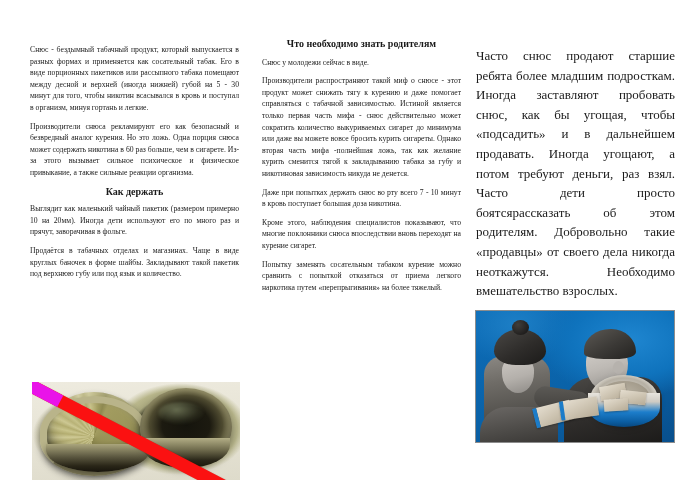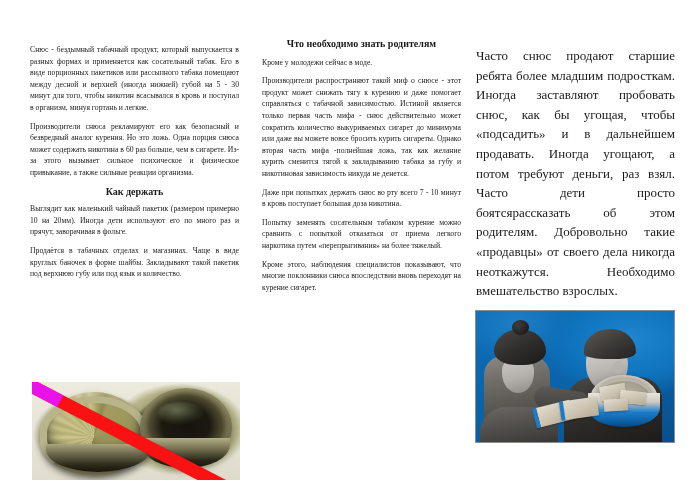--- a/index.html
+++ b/index.html
@@ -255,25 +255,25 @@
     <p>Снюс - бездымный табачный продукт, который выпускается в разных формах и применяется как сосательный табак. Его в виде порционных пакетиков или рассыпного табака помещают между десной и верхней (иногда нижней) губой на 5 - 30 минут для того, чтобы никотин всасывался в кровь и поступал в организм, минуя гортань и легкие.</p>
     <p>Производители снюса рекламируют его как безопасный и безвредный аналог курения. Но это ложь. Одна порция снюса может содержать никотина в 60 раз больше, чем в сигарете. Из-за этого вызывает сильное психическое и физическое привыкание, а также сильные реакции организма.</p>
     <div class="heading">Как держать</div>
     <p>Выглядит как маленький чайный пакетик (размером примерно 10 на 20мм). Иногда дети используют его по много раз и прячут, заворачивая в фольге.</p>
     <p>Продаётся в табачных отделах и магазинах. Чаще в виде круглых баночек в форме шайбы. Закладывают такой пакетик под верхнюю губу или под язык и количество.</p>
   </div>
 
   <div class="col col-2">
     <div class="spacer-top-2"></div>
     <div class="heading">Что необходимо знать родителям</div>
-    <p>Кроме у молодежи сейчас в моде.</p>
+    <p>Снюс у молодежи сейчас в виде.</p>
     <p>Производители распространяют такой миф о снюсе - этот продукт может снижать тягу к курению и даже помогает справляться с табачной зависимостью. Истиной является только первая часть мифа - снюс действительно может сократить количество выкуриваемых сигарет до минимума или даже вы можете вовсе бросить курить сигареты. Однако вторая часть мифа -полнейшая ложь, так как желание курить сменится тягой к закладыванию табака за губу и никотиновая зависимость никуда не денется.</p>
     <p>Даже при попытках держать снюс во рту всего 7 - 10 минут в кровь поступает большая доза никотина.</p>
+    <p>Кроме этого, наблюдения специалистов показывают, что многие поклонники снюса впоследствии вновь переходят на курение сигарет.</p>
     <p>Попытку заменять сосательным табаком курение можно сравнить с попыткой отказаться от приема легкого наркотика путем «перепрыгивания» на более тяжелый.</p>
-    <p>Кроме этого, наблюдения специалистов показывают, что многие поклонники снюса впоследствии вновь переходят на курение сигарет.</p>
   </div>
 
   <div class="col col-3">
     <div class="spacer-top-3"></div>
     <p>Часто снюс продают старшие ребята более младшим подросткам. Иногда заставляют пробовать снюс, как бы угощая, чтобы «подсадить» и в дальнейшем продавать. Иногда угощают, а потом требуют деньги, раз взял. Часто дети просто боятсярассказать об этом родителям. Добровольно такие «продавцы» от своего дела никогда неоткажутся. Необходимо вмешательство взрослых.</p>
   </div>
 
   <div class="fig-tin" role="img">
     <div class="bg"></div>
     <div class="tin-left"></div>

